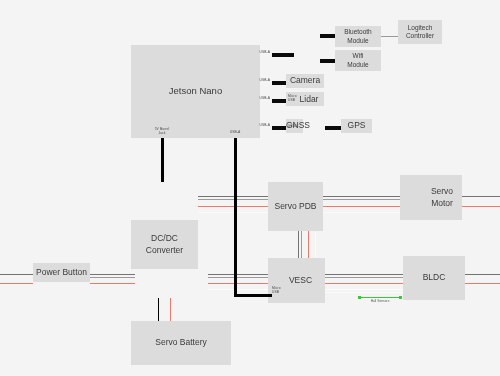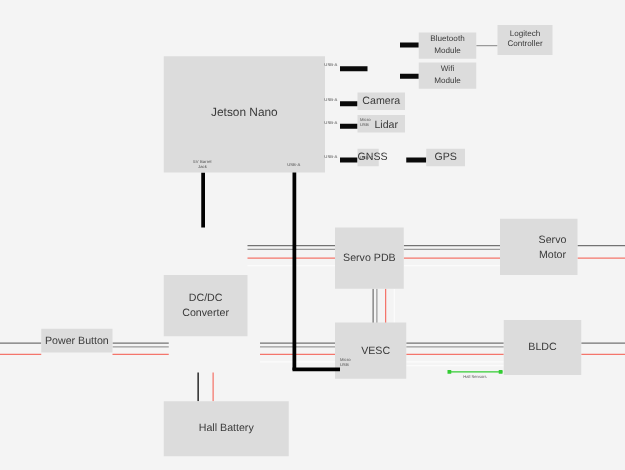--- a/index.html
+++ b/index.html
@@ -222,21 +222,21 @@
 
   <div class="node" style="left:268px; top:258px; width:57px; height:45px;">
     <span class="lbl" style="margin-left:8px;">VESC</span>
   </div>
 
   <div class="node" style="left:403px; top:256px; width:62px; height:44px;">
     <span class="lbl">BLDC</span>
   </div>
 
   <div class="node" style="left:131px; top:321px; width:100px; height:44px;">
-    <span class="lbl">Hall Battery</span>
+    <span class="lbl">Servo Battery</span>
   </div>
 
   <div class="port r" style="left:246px; top:50px; width:24px;">USB-A</div>
   <div class="port r" style="left:246px; top:78px; width:24px;">USB-A</div>
   <div class="port r" style="left:246px; top:96px; width:24px;">USB-A</div>
   <div class="port r" style="left:246px; top:123px; width:24px;">USB-A</div>
 
   <div class="port" style="left:150px; top:127px; width:24px;">5V Barrel
 Jack</div>
   <div class="port" style="left:224px; top:130px; width:22px;">USB-A</div>

